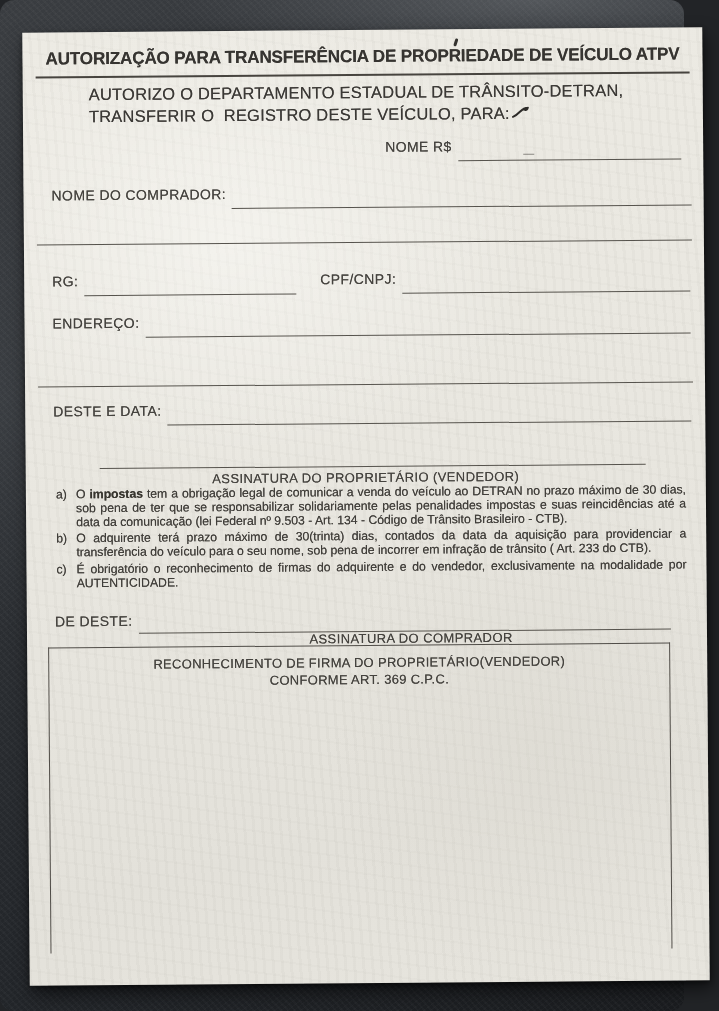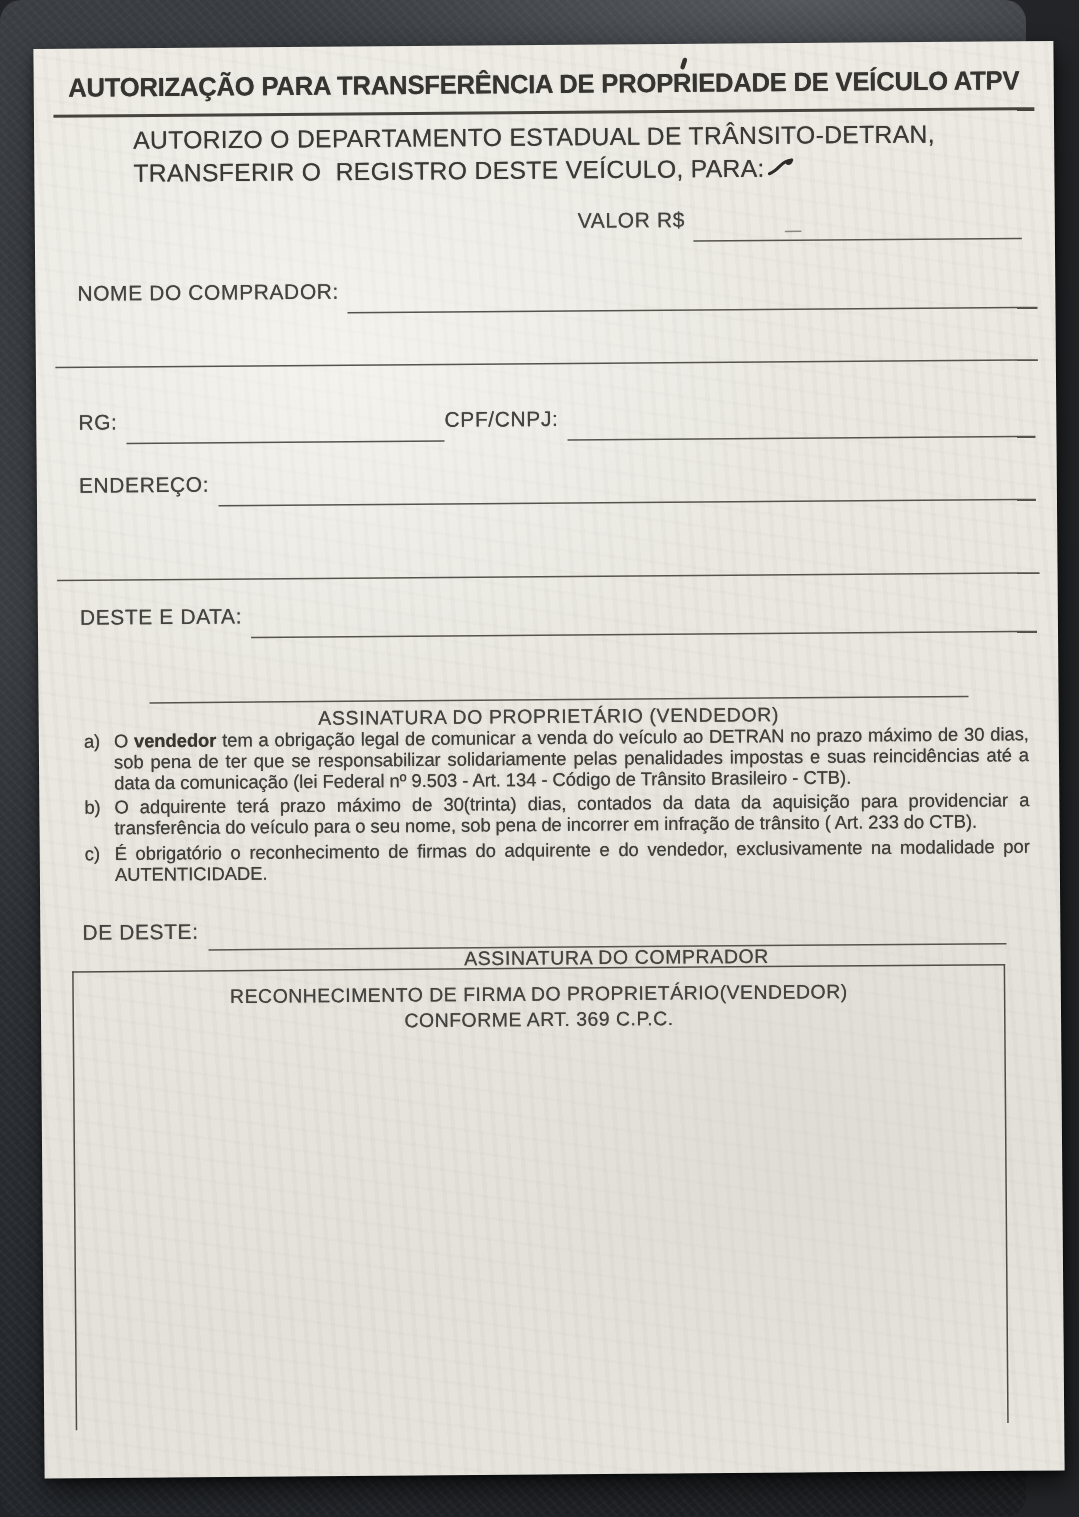--- a/index.html
+++ b/index.html
@@ -70,36 +70,36 @@
     <div class="pen-mark-apostrophe"></div>
 
     <div class="auth">
       <div class="auth-line">AUTORIZO O DEPARTAMENTO ESTADUAL DE TRÂNSITO-DETRAN,</div>
       <div class="auth-line"><span>TRANSFERIR O  REGISTRO DESTE VEÍCULO, PARA:</span><span class="tick"><svg width="18" height="13" viewBox="0 0 18 13">
               <path d="M1,11 Q4,10 8,6 T16,2 M13,4 Q15,5 16,2" fill="none" stroke="#2e2c29" stroke-width="2" stroke-linecap="round"></path>
             </svg></span></div>
     </div>
 
     <div class="field-row" style="top:108px;left:362px;right:22px;height:24px;">
-      <span class="lbl">VALOR R$</span>
+      <span class="lbl">NOME R$</span>
       <span class="fill"></span>
     </div>
     <div class="pen-dash"></div>
 
     <div class="field-row" style="top:154px;left:28px;right:12px;height:24px;">
       <span class="lbl">NOME DO COMPRADOR:</span>
       <span class="fill"></span>
     </div>
 
     <div class="hr" style="top:212px;left:13px;right:12px;"></div>
 
     <div class="field-row" style="top:240px;left:28px;right:14px;height:24px;">
       <span class="lbl">RG:</span>
       <span class="fill fixed" style="width:212px;"></span>
-      <span class="lbl" style="margin-left:0;">CPF/CNPJ:</span>
+      <span class="lbl" style="margin-left:24px;">CPF/CNPJ:</span>
       <span class="fill"></span>
     </div>
 
     <div class="field-row" style="top:282px;left:28px;right:14px;height:24px;">
       <span class="lbl">ENDEREÇO:</span>
       <span class="fill"></span>
     </div>
 
     <div class="hr" style="top:354px;left:13px;right:12px;"></div>
 
@@ -107,21 +107,21 @@
       <span class="lbl">DESTE E DATA:</span>
       <span class="fill"></span>
     </div>
 
     <div class="hr" style="top:436px;left:74px;width:546px;"></div>
     <div class="sig-caption" style="top:440px;left:0;right:0;">ASSINATURA DO PROPRIETÁRIO (VENDEDOR)</div>
 
     <div class="clauses">
       <div class="clause">
         <span class="marker">a)</span>
-        <span class="ctext"><span>O </span><b>vendedor</b><span> tem a obrigação legal de comunicar a venda do veículo ao DETRAN no prazo máximo de 30 dias, sob pena de ter que se responsabilizar solidariamente pelas penalidades impostas e suas reincidências até a data da comunicação (lei Federal nº 9.503 - Art. 134 - Código de Trânsito Brasileiro - CTB).</span></span>
+        <span class="ctext"><span>O </span><b>impostas</b><span> tem a obrigação legal de comunicar a venda do veículo ao DETRAN no prazo máximo de 30 dias, sob pena de ter que se responsabilizar solidariamente pelas penalidades impostas e suas reincidências até a data da comunicação (lei Federal nº 9.503 - Art. 134 - Código de Trânsito Brasileiro - CTB).</span></span>
       </div>
       <div class="clause">
         <span class="marker">b)</span>
         <span class="ctext">O adquirente terá prazo máximo de 30(trinta) dias, contados da data da aquisição para providenciar a transferência do veículo para o seu nome, sob pena de incorrer em infração de trânsito ( Art. 233 do CTB).</span>
       </div>
       <div class="clause">
         <span class="marker">c)</span>
         <span class="ctext">É obrigatório o reconhecimento de firmas do adquirente e do vendedor, exclusivamente na modalidade por AUTENTICIDADE.</span>
       </div>
     </div>

